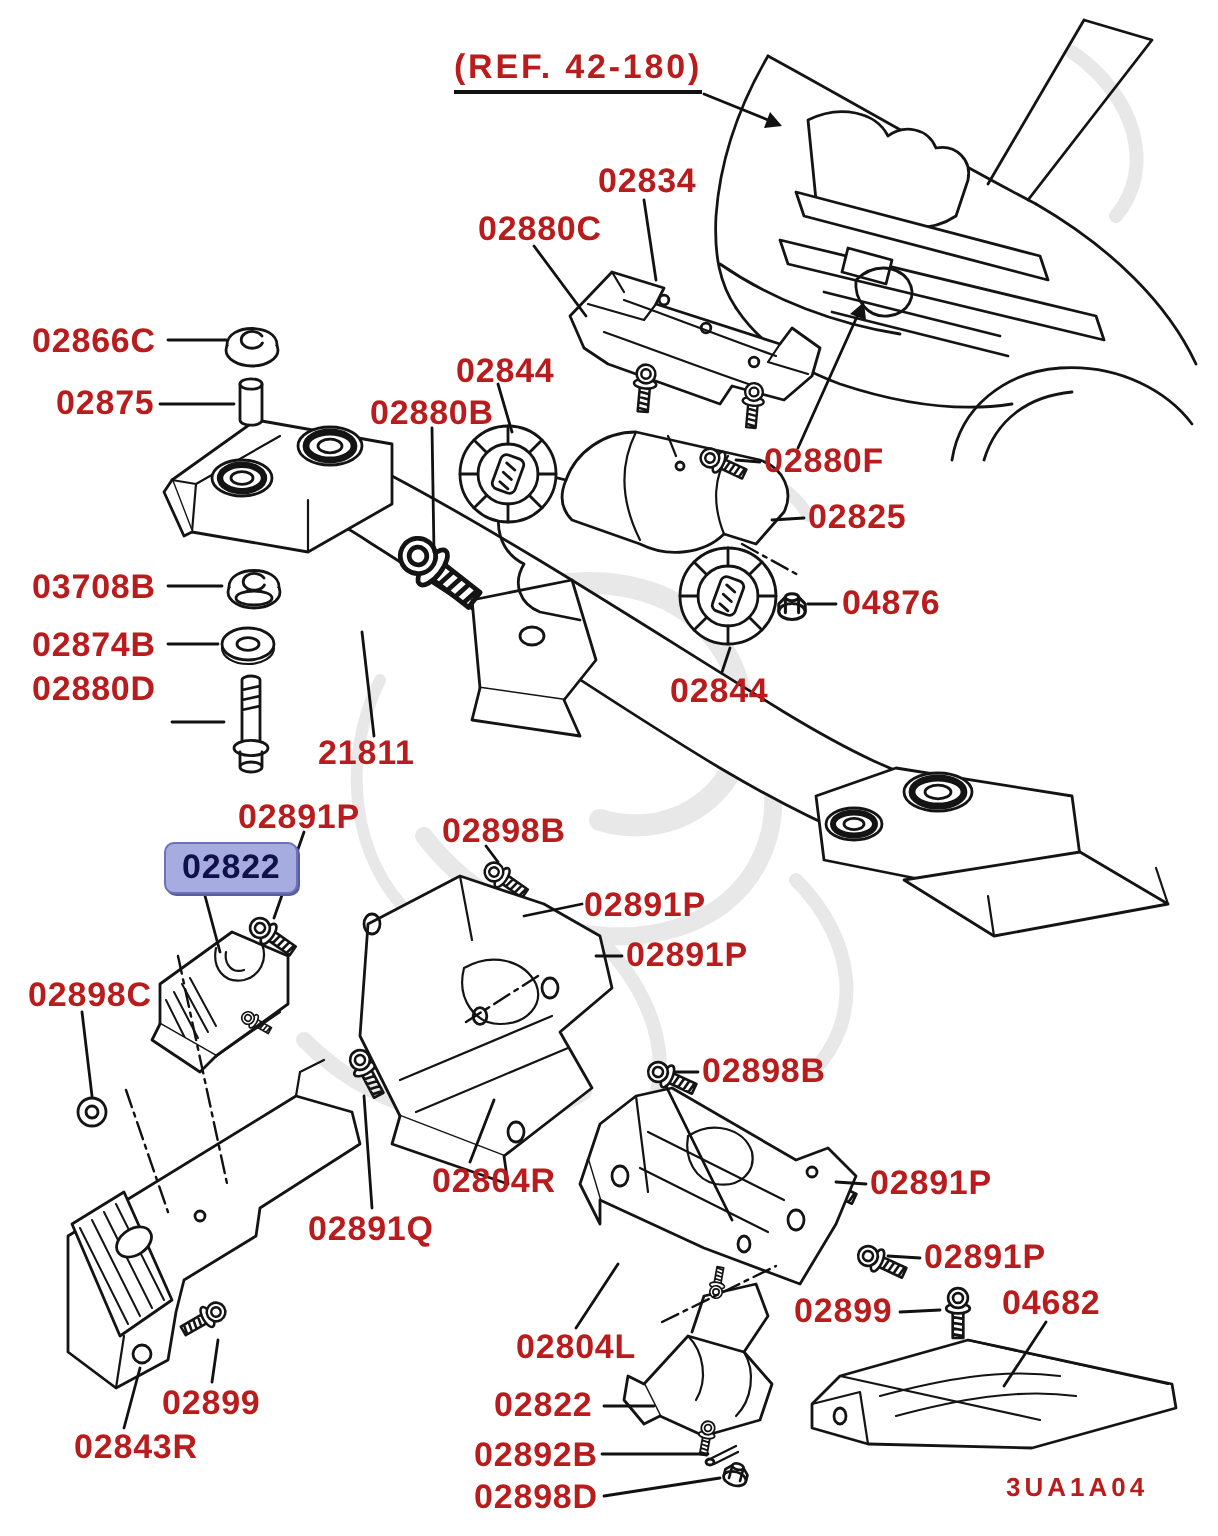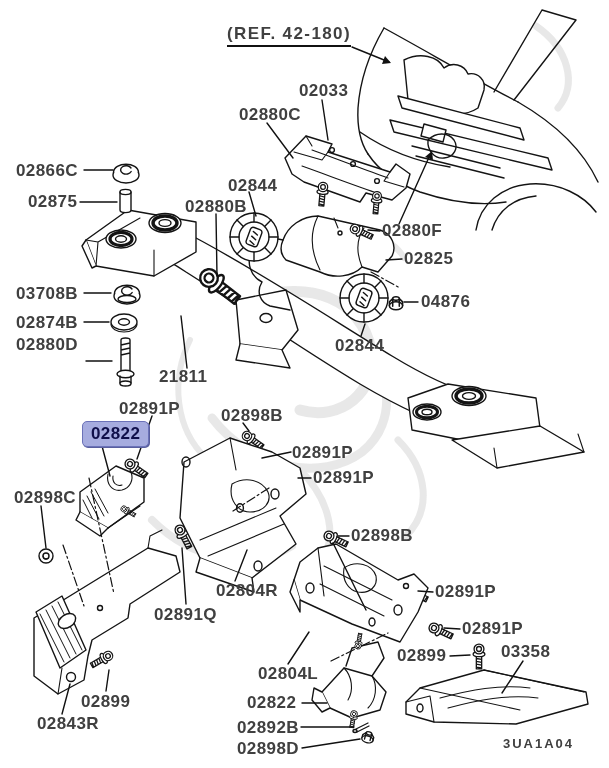--- a/index.html
+++ b/index.html
@@ -1,20 +1,20 @@
 <!DOCTYPE html>
 <html style="--hl-bg: #a6acdf; --hl-fg: #10104a;"><head>
 <meta charset="utf-8">
 <style>
   html,body{margin:0;padding:0;background:#fff;}
   .stage{position:relative;width:609px;height:768px;background:#fff;overflow:hidden;
          font-family:"Liberation Sans",sans-serif;}
   .stage svg{position:absolute;left:0;top:0;}
   .lbl{position:absolute;font-weight:bold;font-size:17px;line-height:1;
-       letter-spacing:.4px;color:#404040;white-space:nowrap;cursor:default;}
+       letter-spacing:.4px;color:#b91c1c;white-space:nowrap;cursor:default;}
   .lbl.hl{background:var(--hl-bg,#a6acdf);color:var(--hl-fg,#10104a);
        border:1.5px solid #6b72b8;border-radius:5px;padding:3px 8px 4px;
        box-shadow:1px 1px 0 #595f9e;}
   .lbl.ref{letter-spacing:1.4px;border-bottom:2px solid #111;padding-bottom:3px;}
   .lbl.code{font-size:13px;letter-spacing:2px;}
 </style>
 </head>
 <body>
 
 <div class="stage">
@@ -284,21 +284,21 @@
     <g stroke-dasharray="9 3 2 3" stroke-width="1.2">
       <path d="M63 545 L84 606 M89 478 L114 594 M371 272 L400 288 M269 488 L233 511 M331 661 L388 633"></path>
     </g>
   </g>
 </svg>
 
   <div class="lbl ref" style="left:227px;top:25px">(REF. 42-180)</div>
 
   <div class="lbl" style="left:16px;top:162px">02866C</div>
   <div class="lbl" style="left:28px;top:193px">02875</div>
-  <div class="lbl" style="left:299px;top:82px">02033</div>
+  <div class="lbl" style="left:299px;top:82px">02834</div>
   <div class="lbl" style="left:239px;top:106px">02880C</div>
   <div class="lbl" style="left:228px;top:177px">02844</div>
   <div class="lbl" style="left:185px;top:198px">02880B</div>
   <div class="lbl" style="left:382px;top:222px">02880F</div>
   <div class="lbl" style="left:404px;top:250px">02825</div>
   <div class="lbl" style="left:16px;top:285px">03708B</div>
   <div class="lbl" style="left:421px;top:293px">04876</div>
   <div class="lbl" style="left:16px;top:314px">02874B</div>
   <div class="lbl" style="left:335px;top:337px">02844</div>
   <div class="lbl" style="left:16px;top:336px">02880D</div>
@@ -308,21 +308,21 @@
   <div class="lbl hl" style="left:82px;top:421px">02822</div>
   <div class="lbl" style="left:292px;top:444px">02891P</div>
   <div class="lbl" style="left:313px;top:469px">02891P</div>
   <div class="lbl" style="left:14px;top:489px">02898C</div>
   <div class="lbl" style="left:351px;top:527px">02898B</div>
   <div class="lbl" style="left:216px;top:582px">02804R</div>
   <div class="lbl" style="left:435px;top:583px">02891P</div>
   <div class="lbl" style="left:154px;top:606px">02891Q</div>
   <div class="lbl" style="left:462px;top:620px">02891P</div>
   <div class="lbl" style="left:397px;top:647px">02899</div>
-  <div class="lbl" style="left:501px;top:643px">03358</div>
+  <div class="lbl" style="left:501px;top:643px">04682</div>
   <div class="lbl" style="left:258px;top:665px">02804L</div>
   <div class="lbl" style="left:81px;top:693px">02899</div>
   <div class="lbl" style="left:247px;top:694px">02822</div>
   <div class="lbl" style="left:37px;top:715px">02843R</div>
   <div class="lbl" style="left:237px;top:719px">02892B</div>
   <div class="lbl" style="left:237px;top:740px">02898D</div>
 
   <div class="lbl code" style="left:503px;top:737px">3UA1A04</div>
 </div>
 

